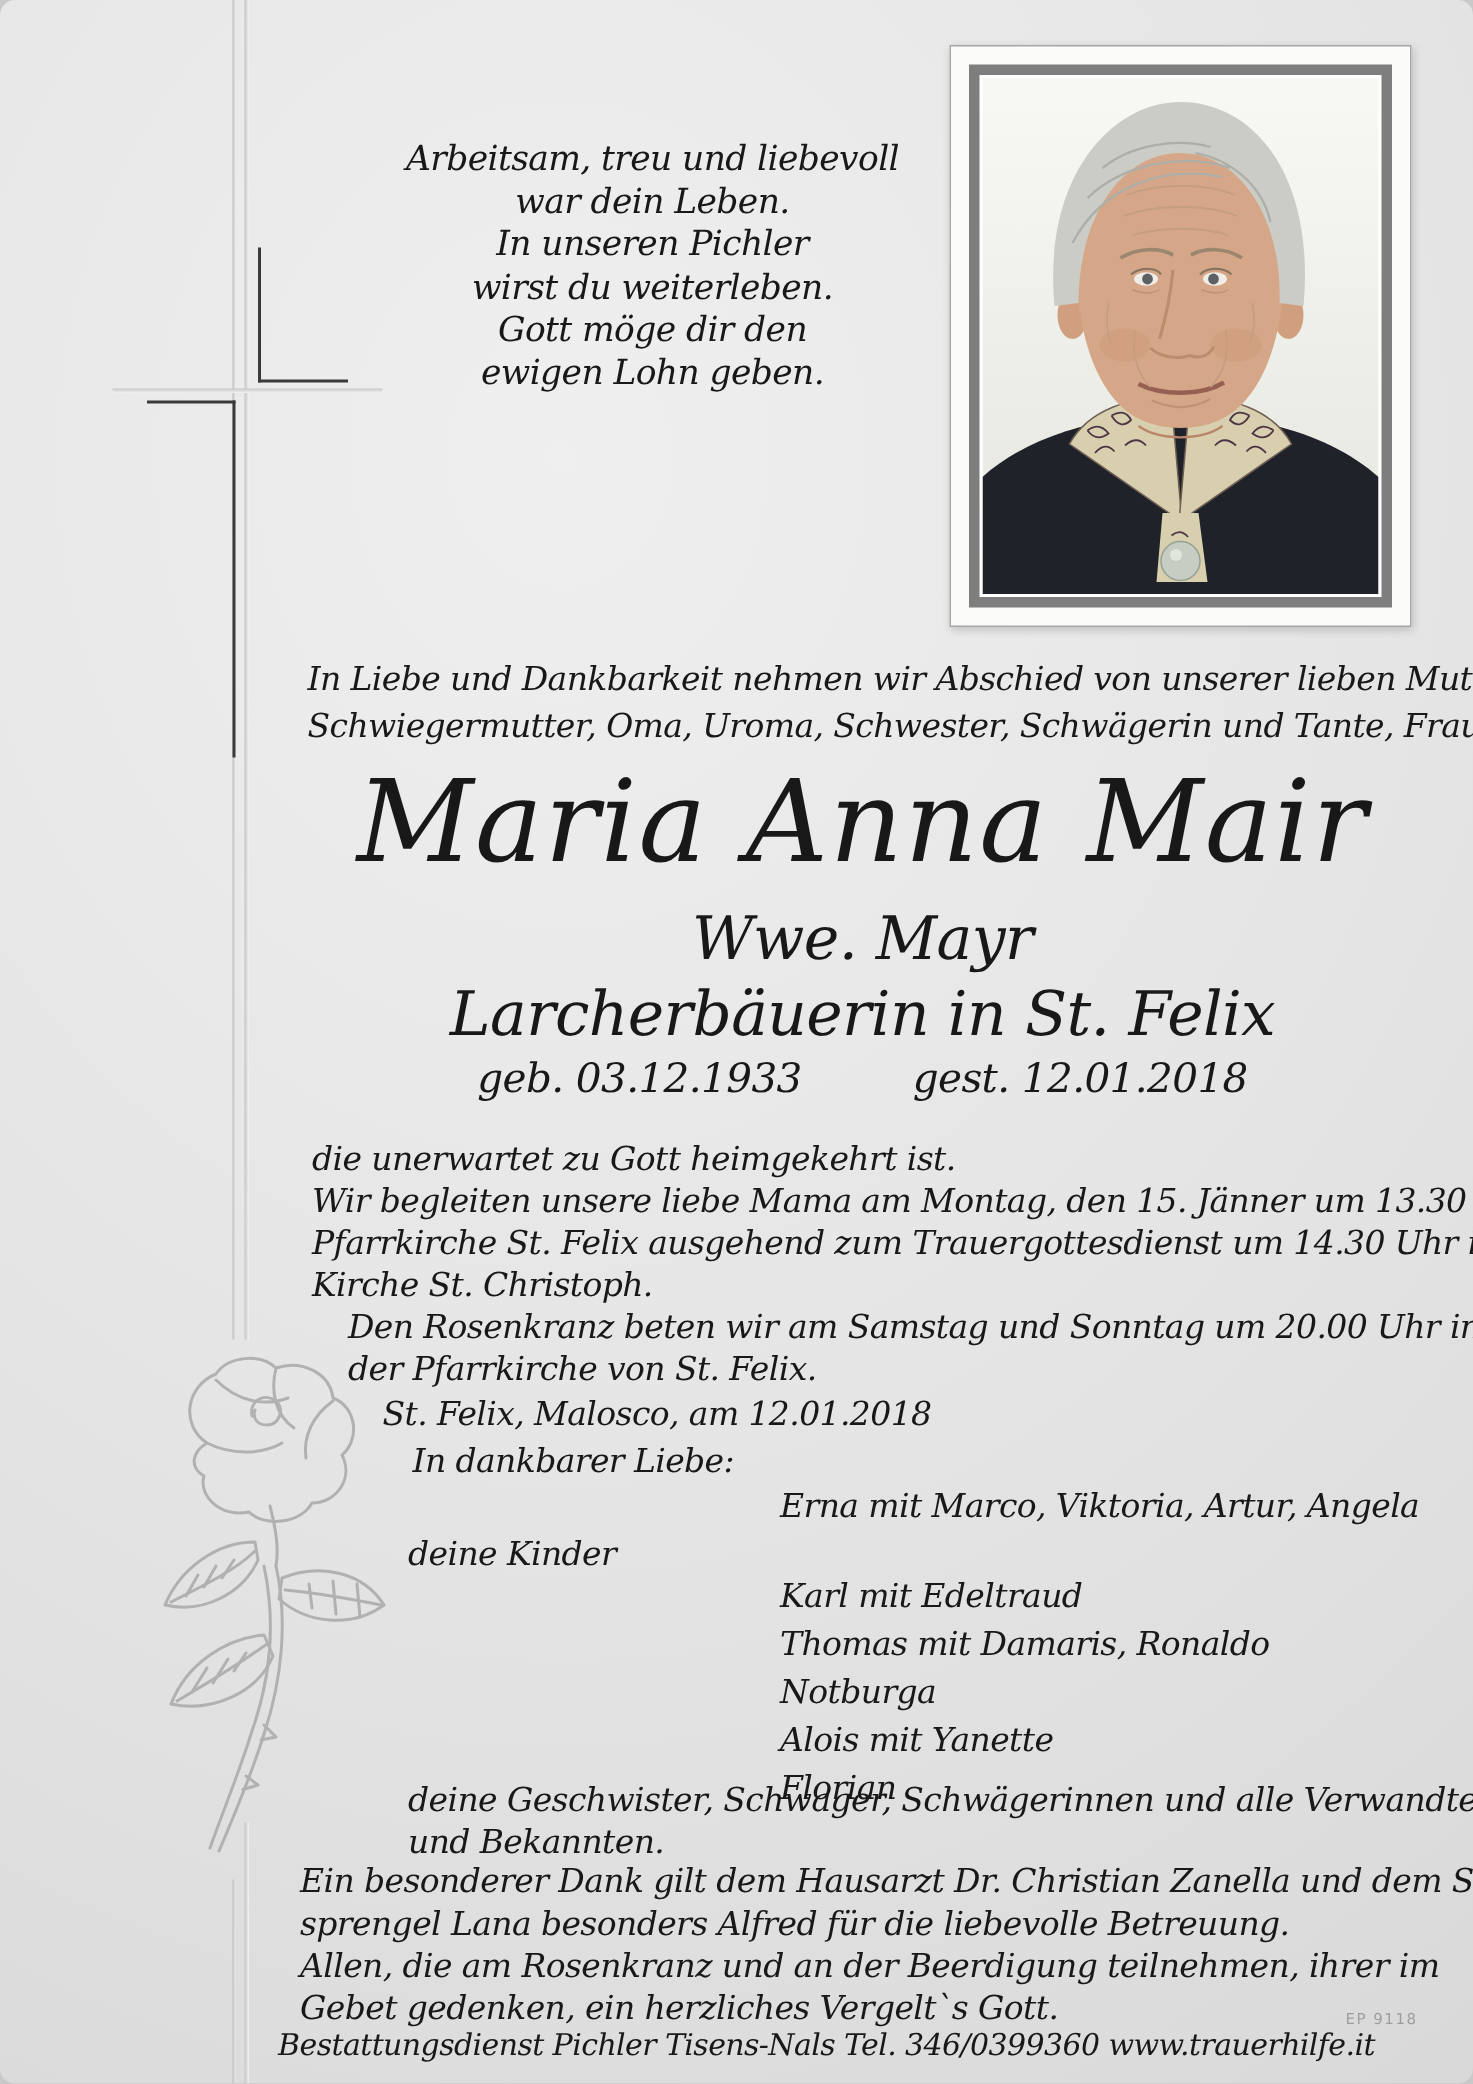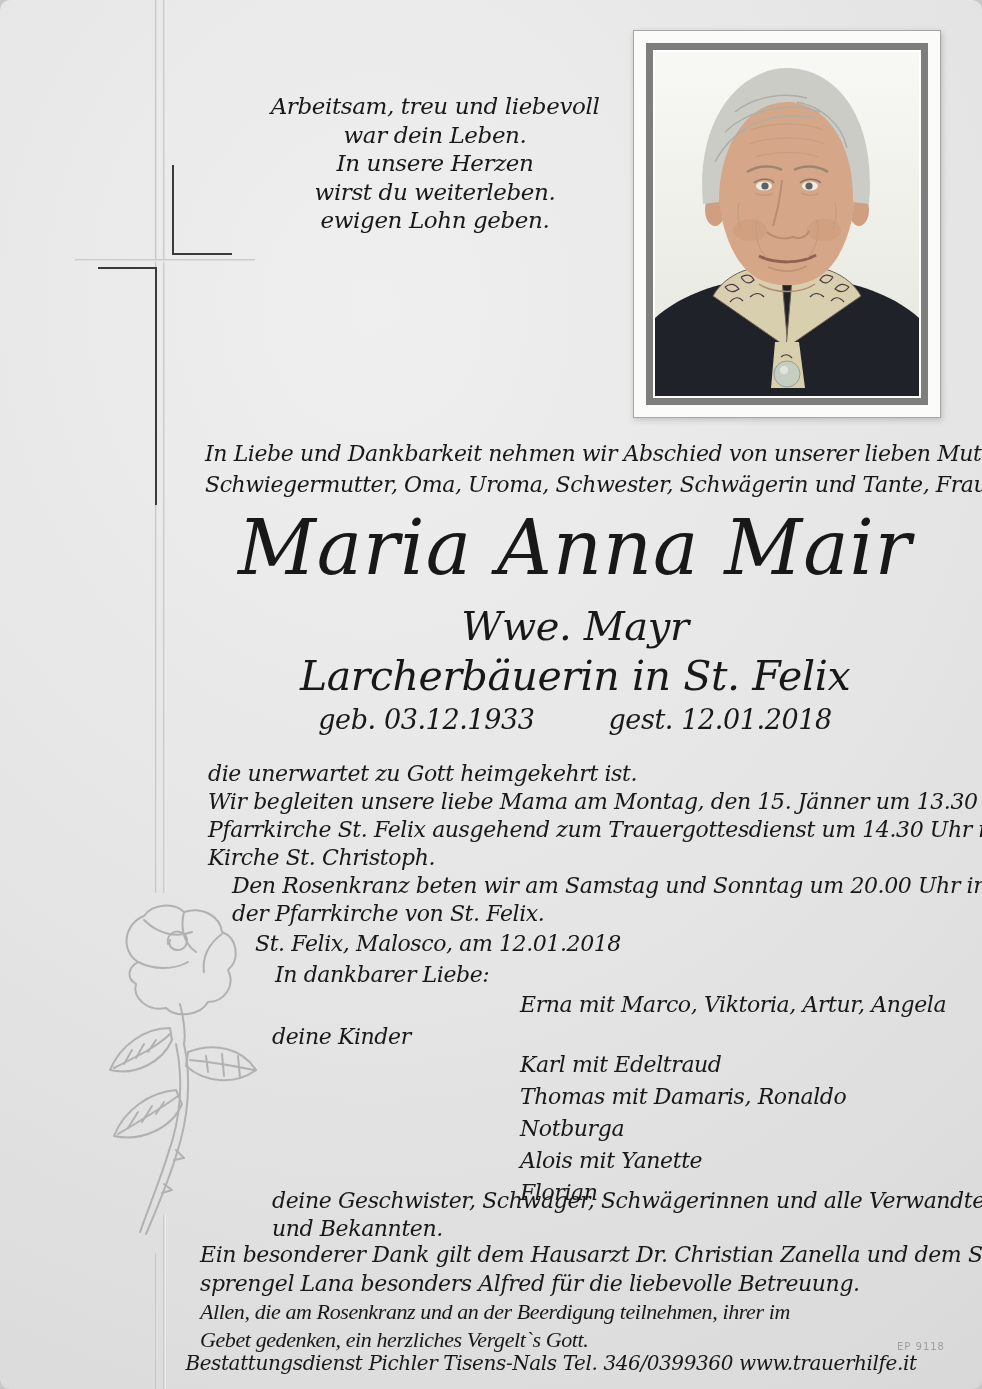--- a/index.html
+++ b/index.html
@@ -46,21 +46,21 @@
   .dates{left:225px;top:704px;width:700px;display:flex;justify-content:center;gap:74px;font-size:27px;text-align:right;}
   .announce{left:208px;top:760px;font-size:22px;line-height:28px;}
   .rosary{left:232px;top:872px;font-size:22px;line-height:28px;}
   .placedate{left:255px;top:931px;font-size:22px;}
   .gratitude{left:275px;top:962px;font-size:22px;}
   .family{left:272px;top:991px;font-size:22px;line-height:28.2px;}
   .frow{display:flex;}
   .flabel{width:248px;margin-top:32px;}
   .relatives{left:272px;top:1187px;font-size:22px;line-height:28px;}
   .thanks{left:200px;top:1241px;font-size:22px;line-height:28.5px;}
-  .prayer{left:200px;top:1298px;font-size:22px;line-height:27.5px;font-family:Liberation Serif, serif;}
+  .prayer{left:200px;top:1298px;font-size:22px;line-height:27.5px;}
   .footerline{left:141px;top:1351px;width:820px;text-align:center;font-size:20px;}
   .printcode{left:897px;top:1341px;font-size:10px;color:#9e9e9e;font-style:normal;
              font-family:"DejaVu Sans","Liberation Sans",sans-serif;letter-spacing:1px;}
 </style>
 </head>
 <body>
 
 <div class="page">
 
   <div class="rule v-a seg-top-a"></div>
@@ -172,22 +172,23 @@
         </g>
         <circle cx="132" cy="322" r="13" fill="#c6cec3" stroke="#96a093"></circle>
         <circle cx="129" cy="318" r="4" fill="#e6ece4" opacity="0.8"></circle>
       </svg>
     </div>
   </div>
 
   <div class="t poem">
     <div>Arbeitsam, treu und liebevoll</div>
     <div>war dein Leben.</div>
-    <div>In unsere Herzen</div>
+    <div>In unseren Pichler</div>
     <div>wirst du weiterleben.</div>
+    <div>Gott möge dir den</div>
     <div>ewigen Lohn geben.</div>
   </div>
 
   <div class="t intro">
     <div>In Liebe und Dankbarkeit nehmen wir Abschied von unserer lieben Mutter,</div>
     <div>Schwiegermutter, Oma, Uroma, Schwester, Schwägerin und Tante, Frau</div>
   </div>
 
   <div class="t name">Maria Anna Mair</div>
   <div class="t widow">Wwe. Mayr</div>

